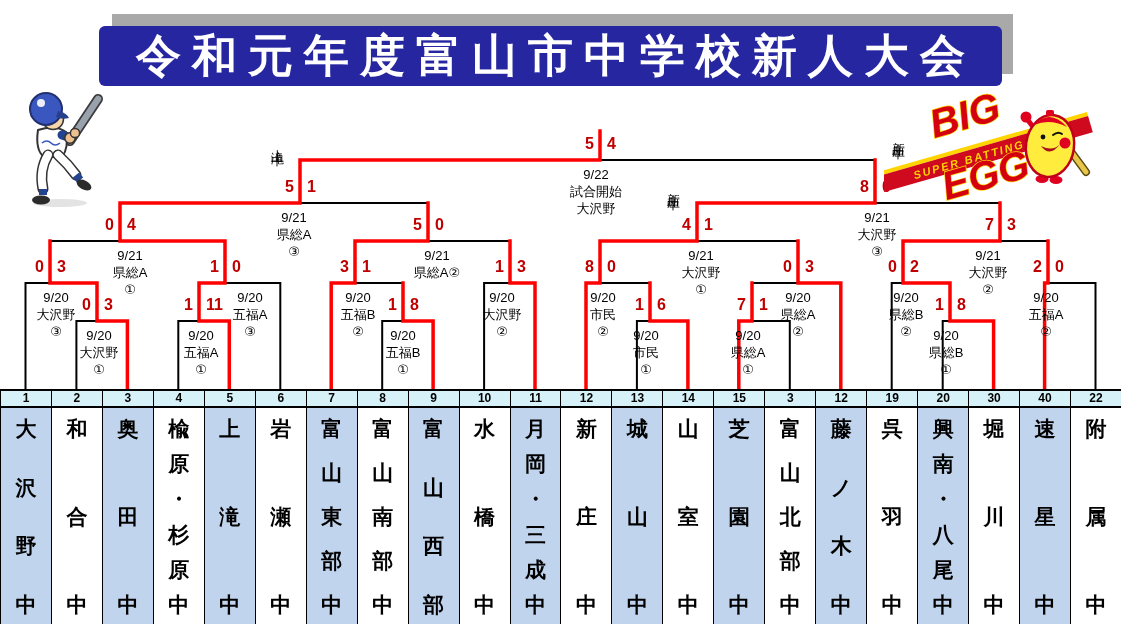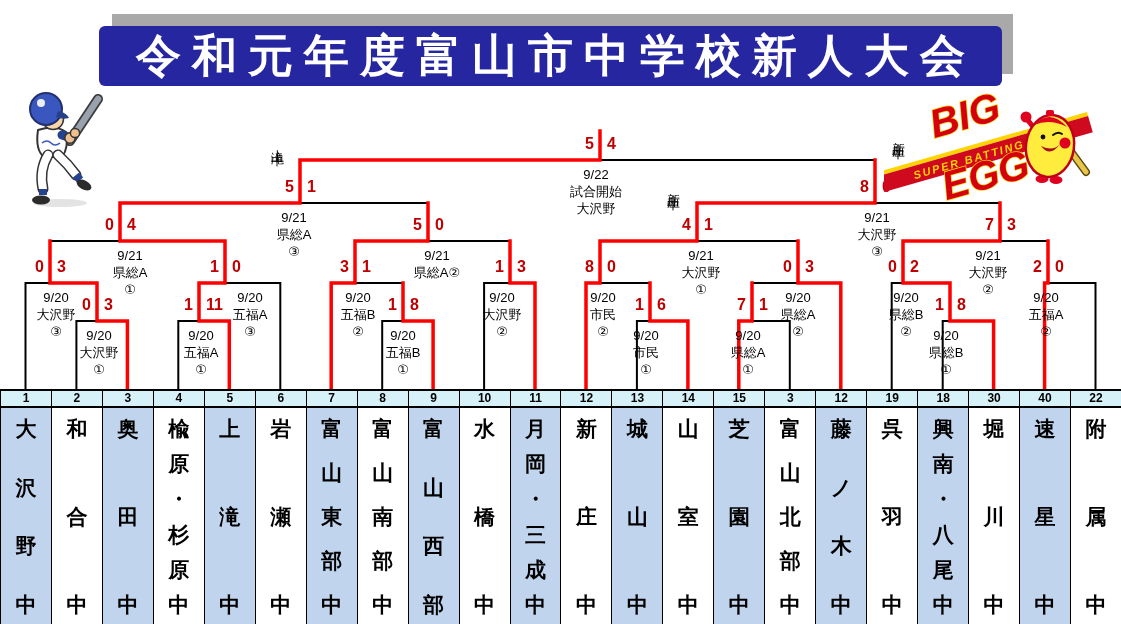--- a/index.html
+++ b/index.html
@@ -357,21 +357,21 @@
       </div>
       <div class="team-col">
         <div class="team-num">19</div>
         <div class="team-name">
           <span>呉</span>
           <span>羽</span>
           <span>中</span>
         </div>
       </div>
       <div class="team-col shaded">
-        <div class="team-num">18</div>
+        <div class="team-num">20</div>
         <div class="team-name">
           <span>興</span>
           <span>南</span>
           <span>・</span>
           <span>八</span>
           <span>尾</span>
           <span>中</span>
         </div>
       </div>
       <div class="team-col">

